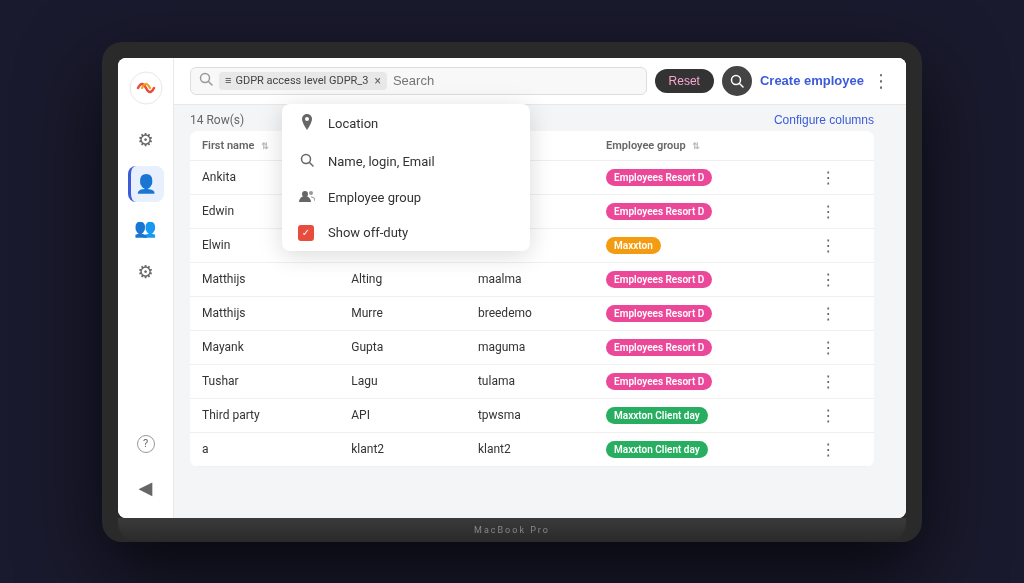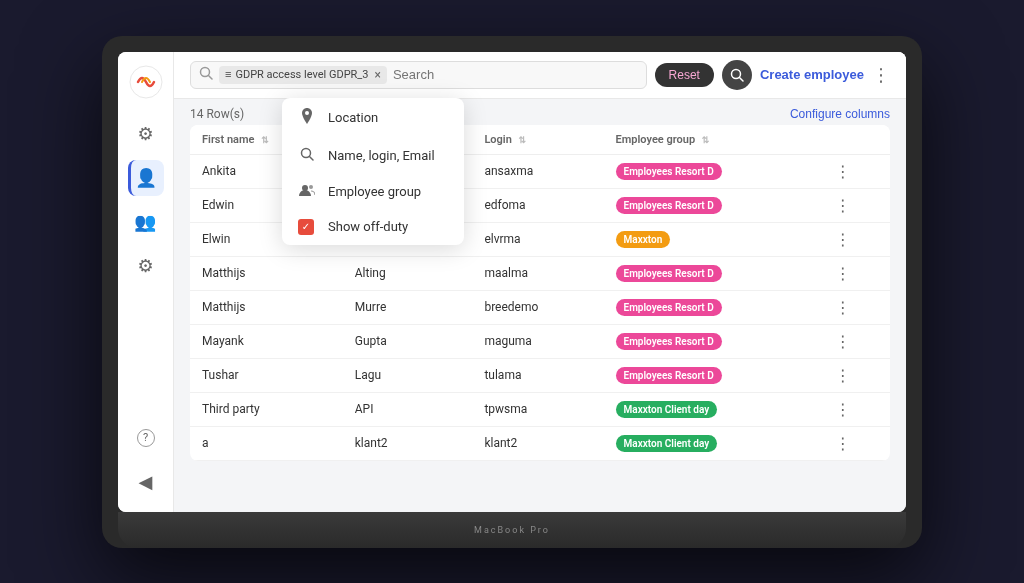--- a/index.html
+++ b/index.html
@@ -21,21 +21,21 @@
     .laptop-screen {
       background: #f4f5f7;
       border-radius: 8px;
       overflow: hidden;
       width: 100%;
       height: 460px;
       display: flex;
       position: relative;
     }
     .laptop-base {
-      height: 36px;
+      height: 24px;
       background: linear-gradient(180deg, #3a3a3a 0%, #2a2a2a 100%);
       border-radius: 0 0 20px 20px;
       display: flex;
       align-items: center;
       justify-content: center;
     }
     .laptop-base-label {
       color: #888;
       font-size: 9px;
       letter-spacing: 2px;
@@ -175,21 +175,21 @@
     }
 
     
     .dropdown-menu {
       position: absolute;
       top: 46px;
       left: 108px;
       background: #fff;
       border-radius: 8px;
       box-shadow: 0 4px 24px rgba(0,0,0,0.15);
-      width: 182px;
+      width: 248px;
       z-index: 200;
       overflow: hidden;
     }
     .dropdown-item {
       display: flex;
       align-items: center;
       gap: 12px;
       padding: 10px 16px;
       font-size: 13px;
       color: #333;
@@ -209,21 +209,21 @@
       align-items: center;
       justify-content: center;
       color: white;
       font-size: 10px;
     }
 
     
     .table-area {
       flex: 1;
       overflow-y: auto;
-      padding: 0 16px 16px 16px;
+      padding: 0 32px 16px 16px;
     }
     .table-header-row {
       display: flex;
       align-items: center;
       justify-content: space-between;
       padding: 8px 0 4px 0;
     }
     .row-count {
       font-size: 12px;
       color: #666;

